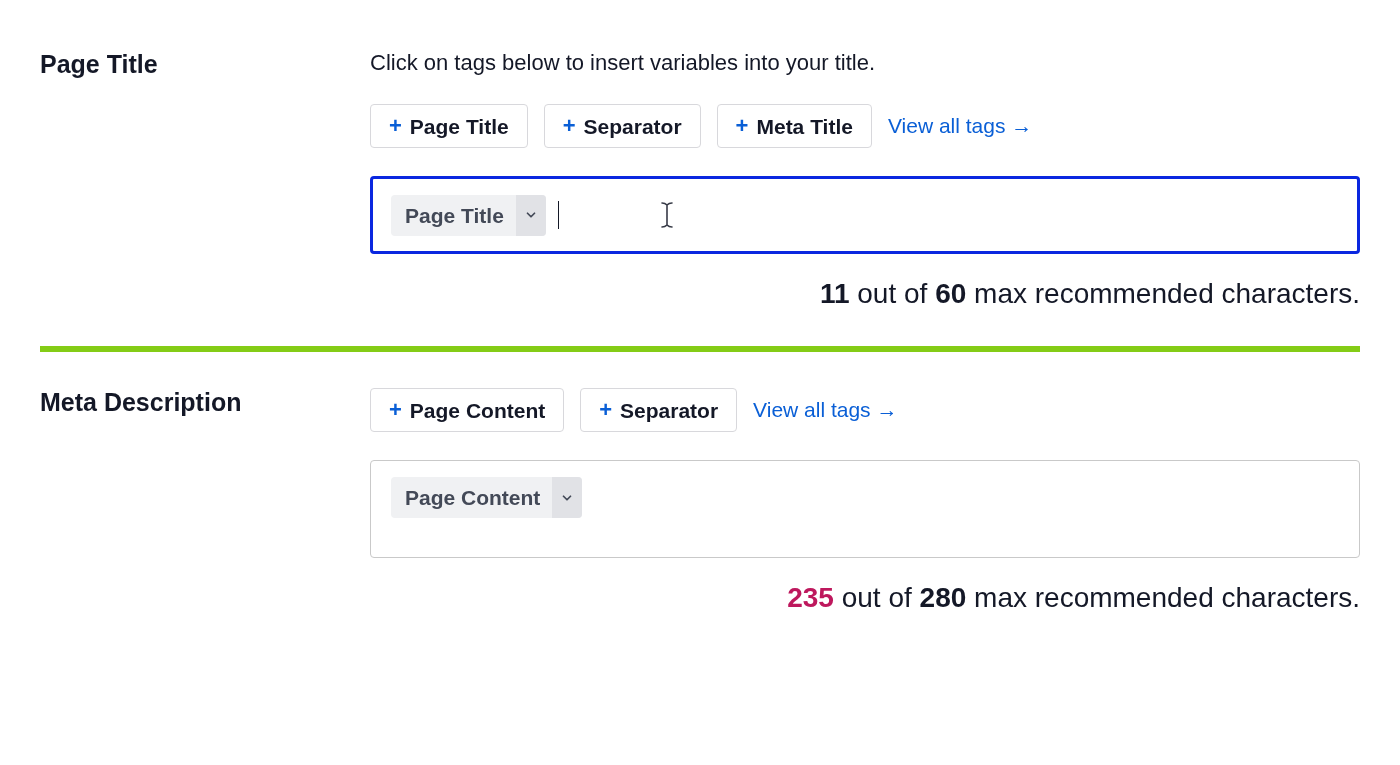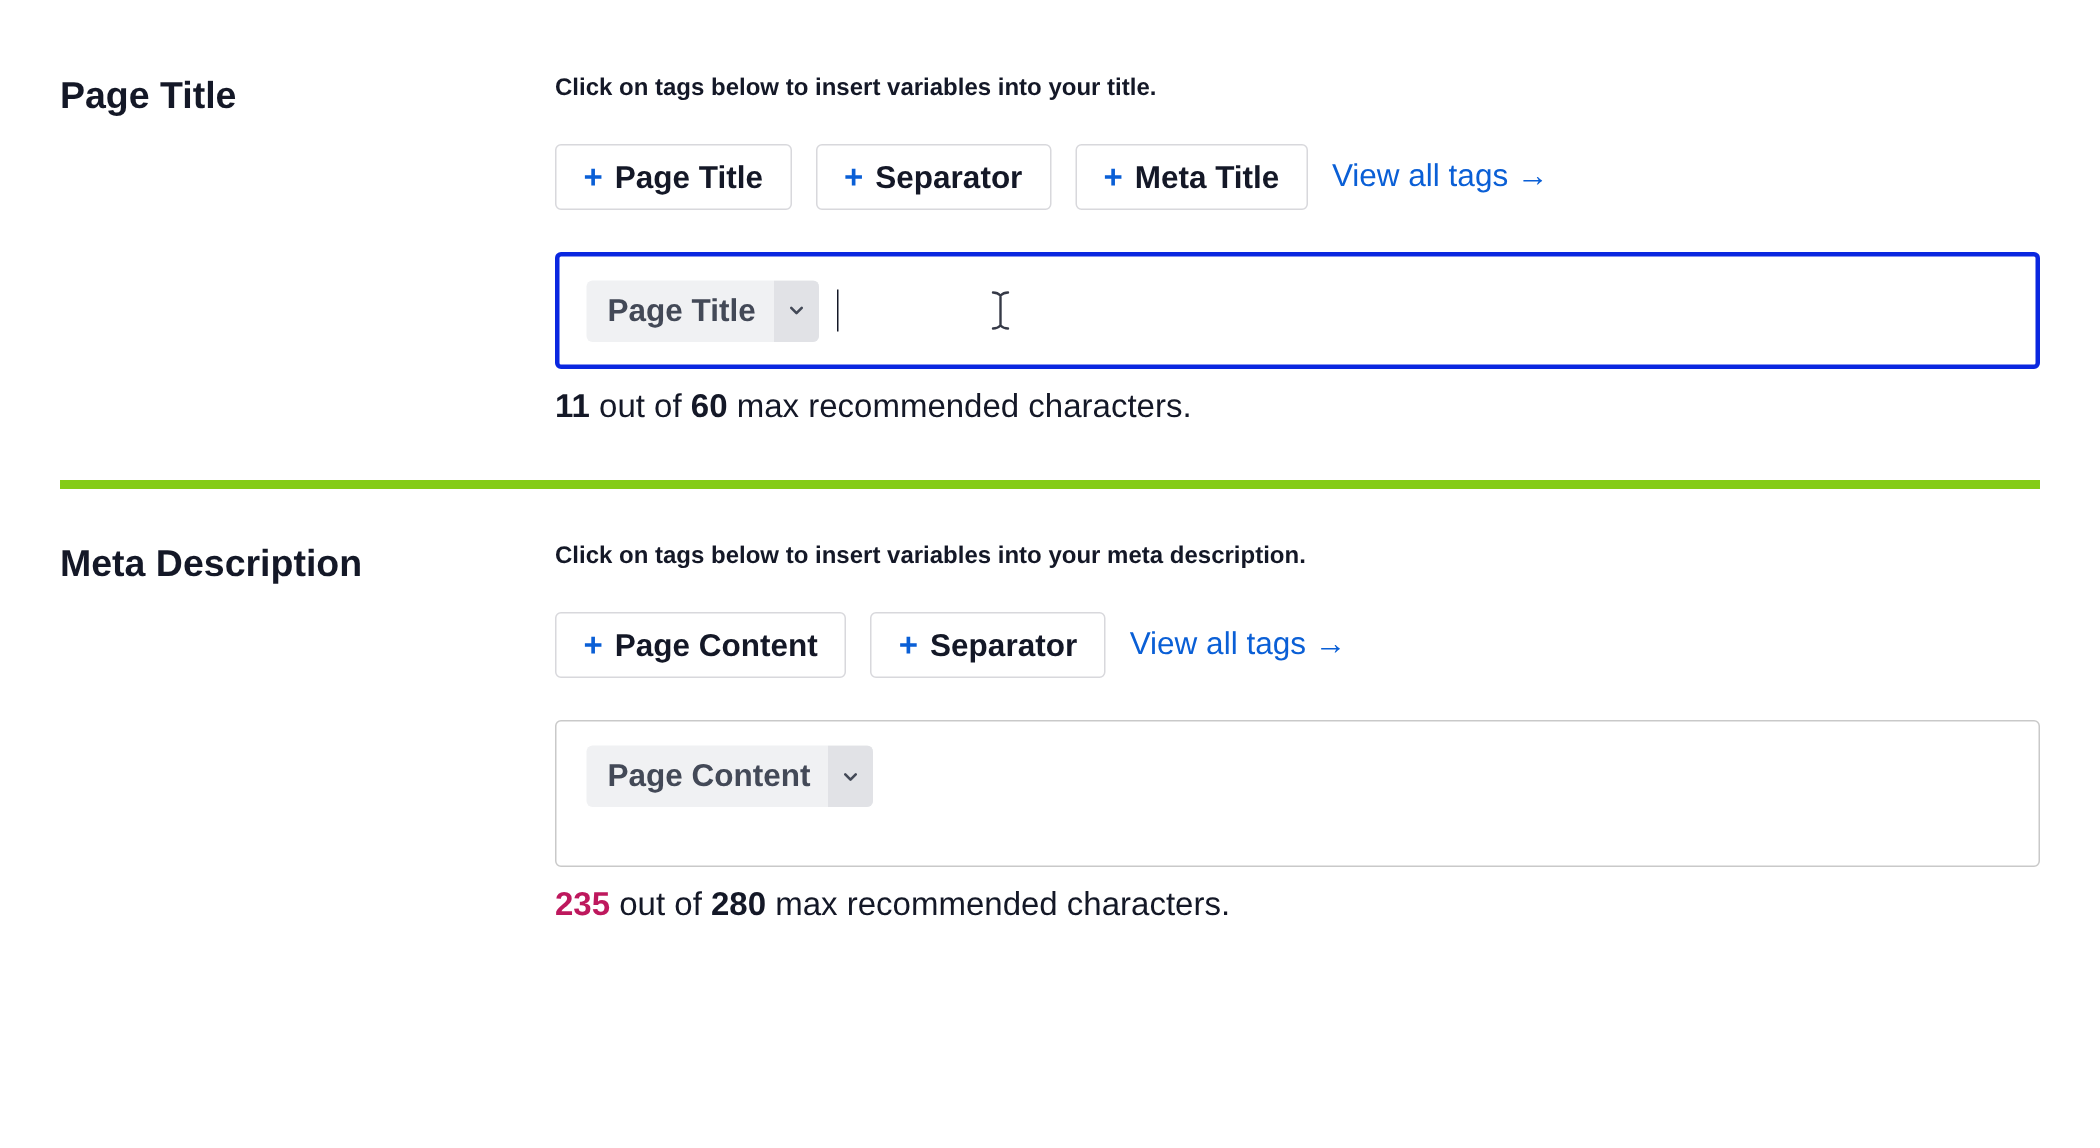--- a/index.html
+++ b/index.html
@@ -31,24 +31,24 @@
     font-size: 25px;
     font-weight: 700;
     color: #141827;
     margin: 0;
   }
   .right-col {
     flex: 1;
     min-width: 0;
   }
   .instruction {
-    font-size: 16px;
+    font-size: 22px;
     color: #141827;
     margin-bottom: 28px;
-    font-weight: 700;
+    font-weight: 400;
   }
   .tag-row {
     display: flex;
     align-items: center;
     gap: 16px;
     flex-wrap: wrap;
     margin-bottom: 28px;
   }
   .tag-btn {
     display: inline-flex;
@@ -131,22 +131,23 @@
     position: relative;
     left: 90px;
     width: 20px;
     height: 26px;
     display: flex;
     align-items: center;
     justify-content: center;
     opacity: 0.85;
   }
   .counter {
-    font-size: 22px;
-    margin-top: 12px;
+    text-align: right;
+    font-size: 28px;
+    margin-top: 24px;
     color: #141827;
   }
   .counter .count {
     font-weight: 700;
   }
   .counter .max {
     font-weight: 700;
   }
   .counter .over {
     color: #be185d;
@@ -199,21 +200,20 @@
       <span class="count">11</span><span> out of </span><span class="max">60</span><span> max recommended characters.</span>
     </div>
   </div>
 </div>
 
 <div class="section">
   <div class="left-col">
     <h2>Meta Description</h2>
   </div>
   <div class="right-col">
-    <p class="instruction">Click on tags below to insert variables into your meta description.</p>
 
     <div class="tag-row">
       <button class="tag-btn">
         <span class="plus">+</span>
         <span>Page Content</span>
       </button>
       <button class="tag-btn">
         <span class="plus">+</span>
         <span>Separator</span>
       </button>

